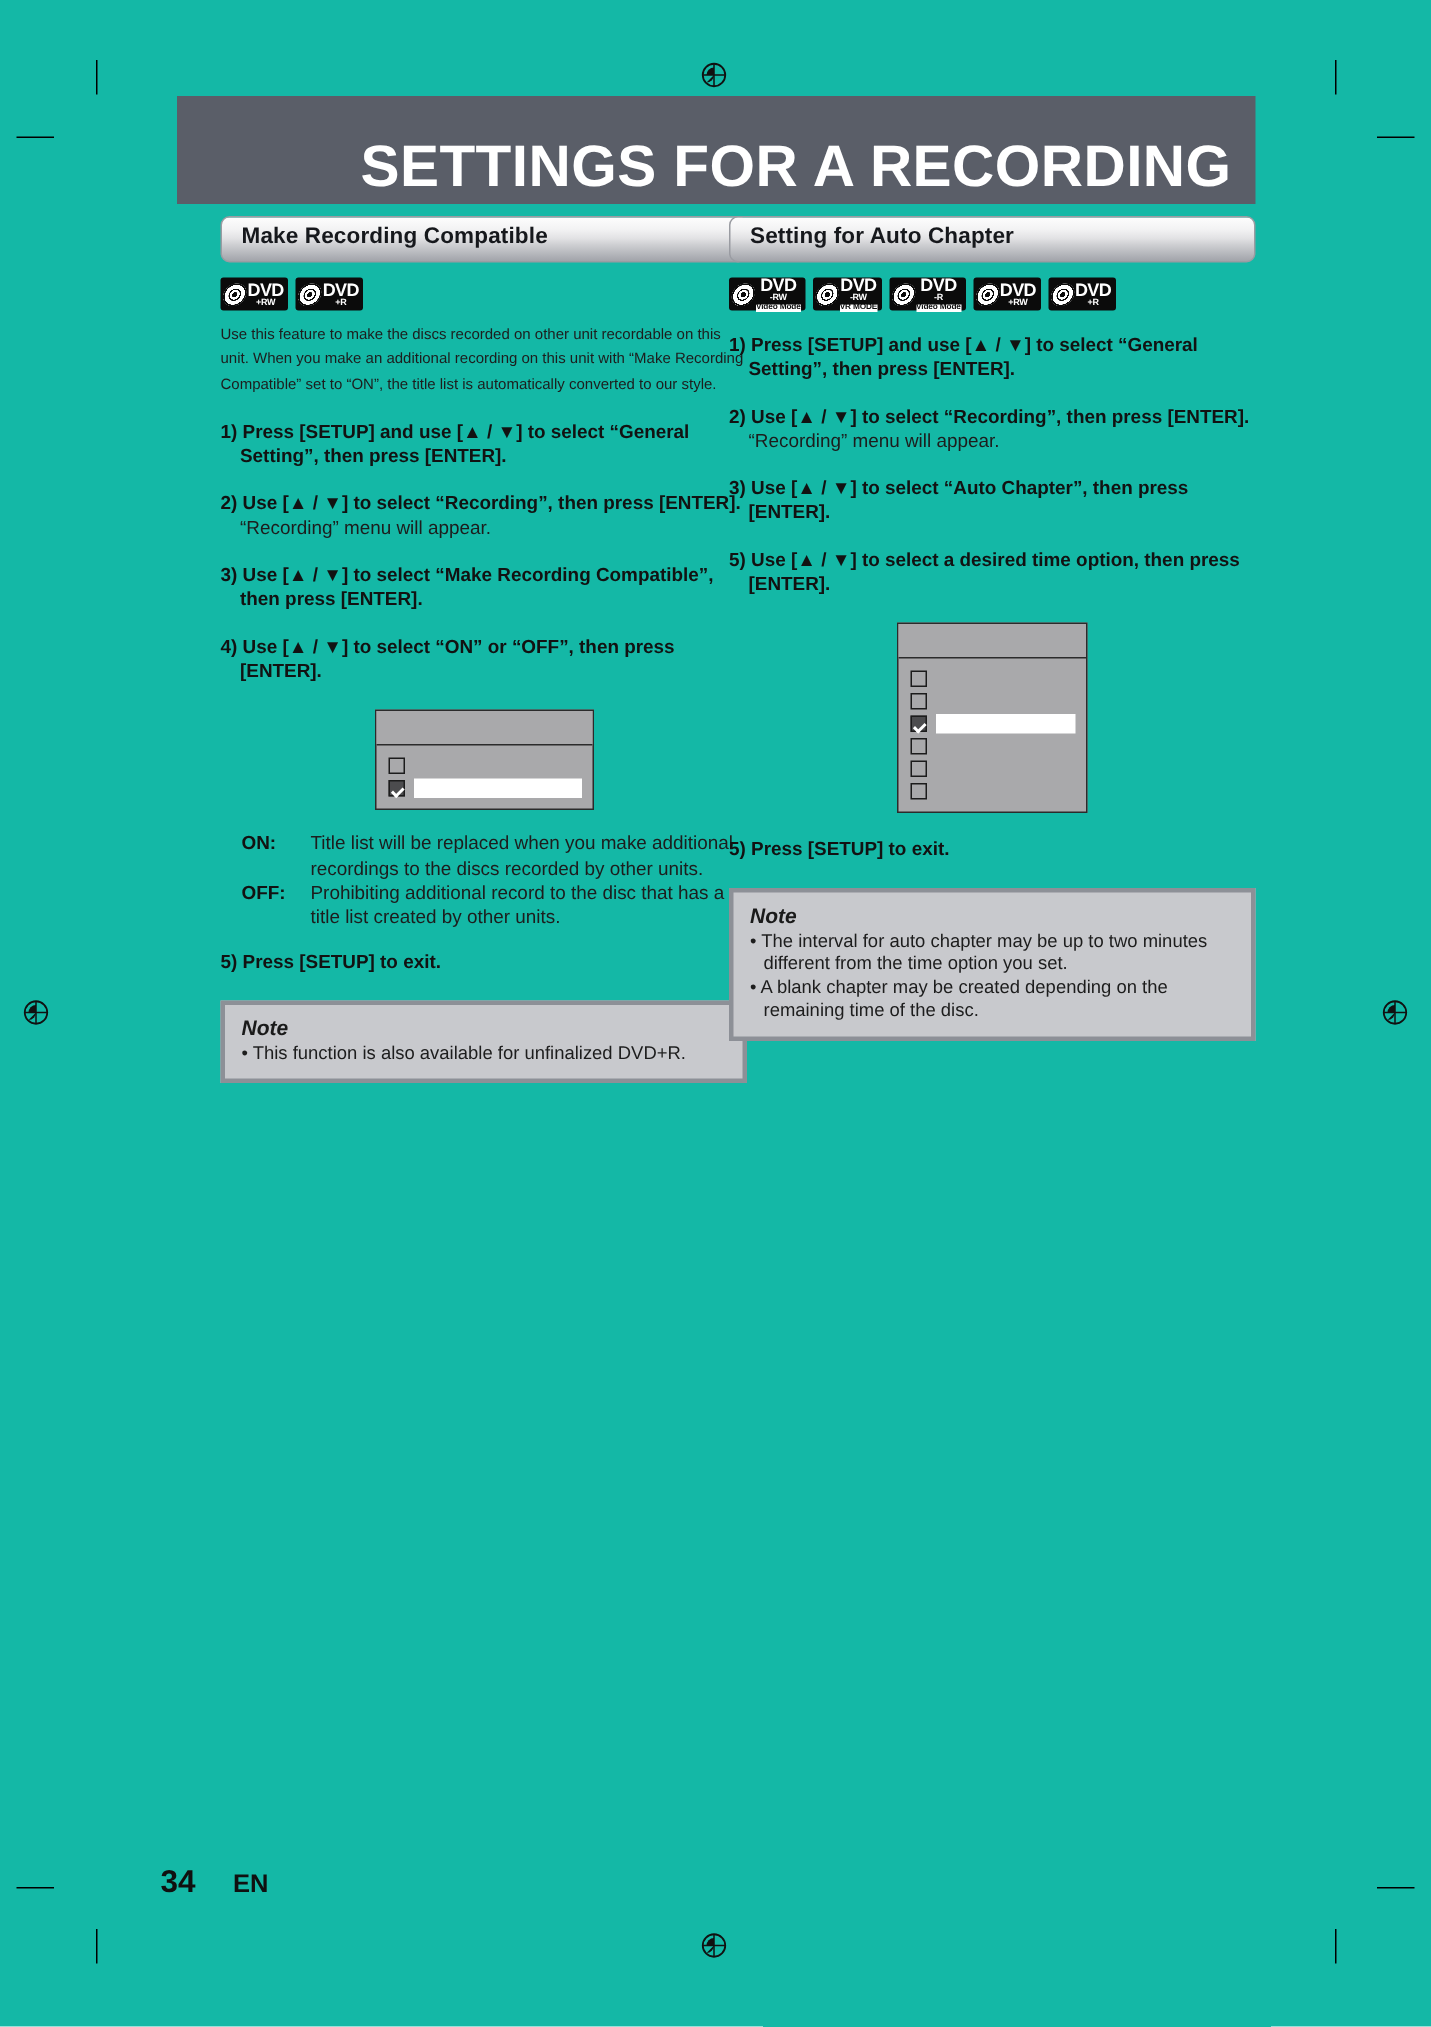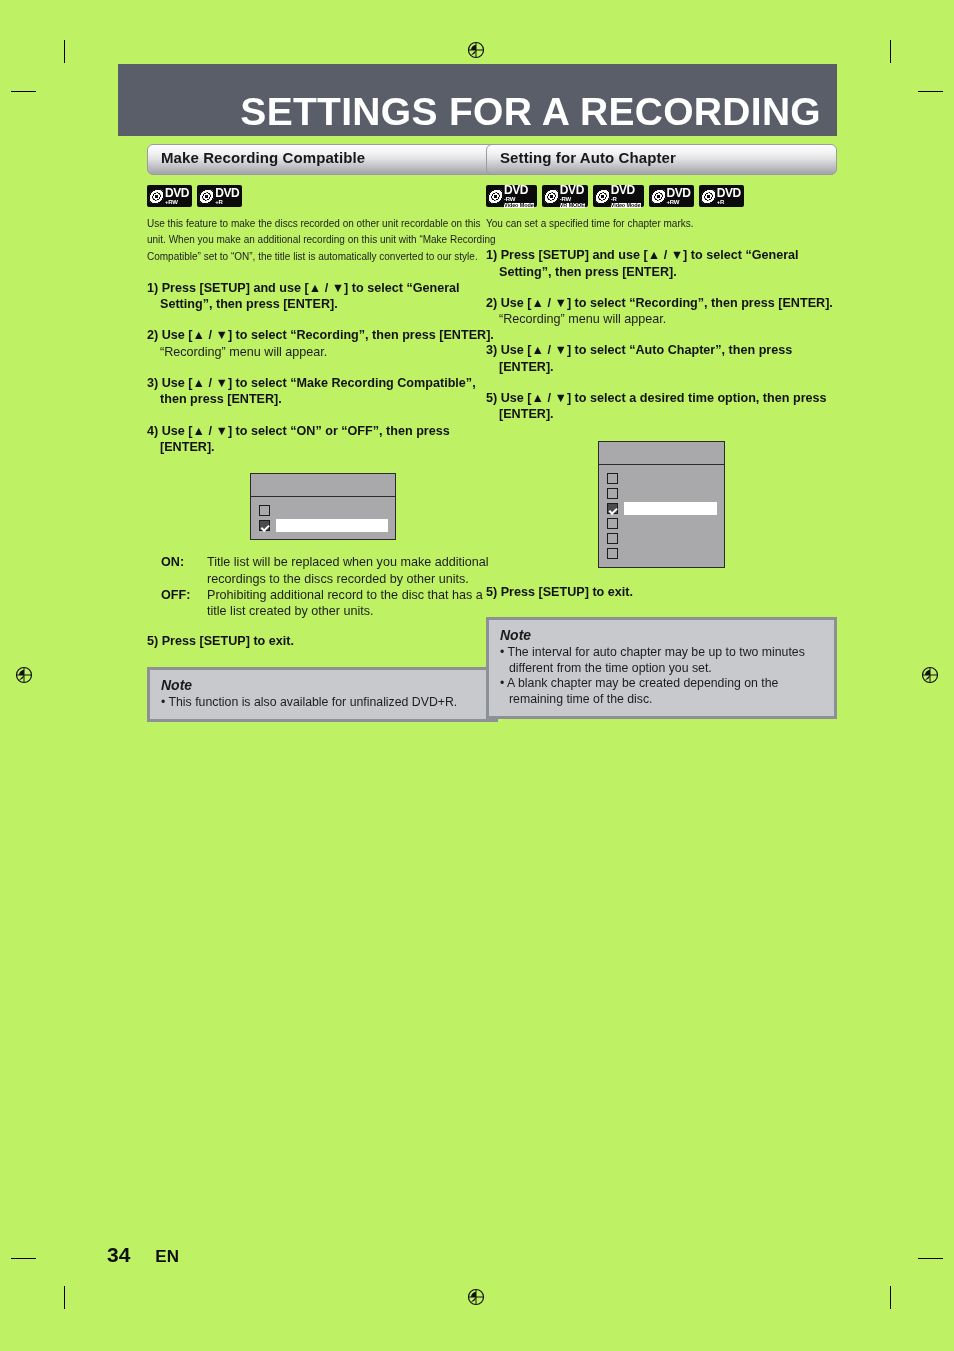--- a/index.html
+++ b/index.html
@@ -9,21 +9,21 @@
     background: #ffffff;
   }
   body {
     font-family: "Liberation Sans", sans-serif;
     color: #1a1a1a;
   }
   #page {
     position: relative;
     width: 954px;
     height: 1351px;
-    background: #bef264;
+    background: #14b8a6;
     overflow: hidden;
   }
 
   
   .crop-v {
     position: absolute;
     width: 1px;
     background: #000;
   }
   .crop-h {
@@ -116,21 +116,21 @@
       radial-gradient(circle at 50% 50%, #0b0b0b 0 16%, #ffffff 17% 30%,
                       #0b0b0b 31% 38%, #ffffff 39% 62%, #0b0b0b 63% 70%,
                       #e9e9e9 71% 100%);
     transform: skewX(-12deg) rotate(-12deg);
     flex: 0 0 auto;
     margin-right: 1px;
   }
   .dvd-txt {
     display: flex;
     flex-direction: column;
-    align-items: flex-start;
+    align-items: center;
     line-height: 1;
     color: #ffffff;
   }
   .dvd-main {
     font-size: 12px;
     font-weight: bold;
     letter-spacing: -0.4px;
   }
   .dvd-sub {
     font-size: 6px;
@@ -448,21 +448,20 @@
       </div>
       <div class="dvd-logo">
         <span class="dvd-disc"></span>
         <span class="dvd-txt">
           <span class="dvd-main">DVD</span>
           <span class="dvd-sub">+R</span>
         </span>
       </div>
     </div>
 
-    <div class="para">You can set a specified time for chapter marks.</div>
 
     <div class="step">1) Press [SETUP] and use [▲ / ▼] to select “General Setting”, then press [ENTER].</div>
 
     <div class="step">2) Use [▲ / ▼] to select “Recording”, then press [ENTER].</div>
     <div class="substep">“Recording” menu will appear.</div>
 
     <div class="step">3) Use [▲ / ▼] to select “Auto Chapter”, then press [ENTER].</div>
 
     <div class="step">5) Use [▲ / ▼] to select a desired time option, then press [ENTER].</div>
 

